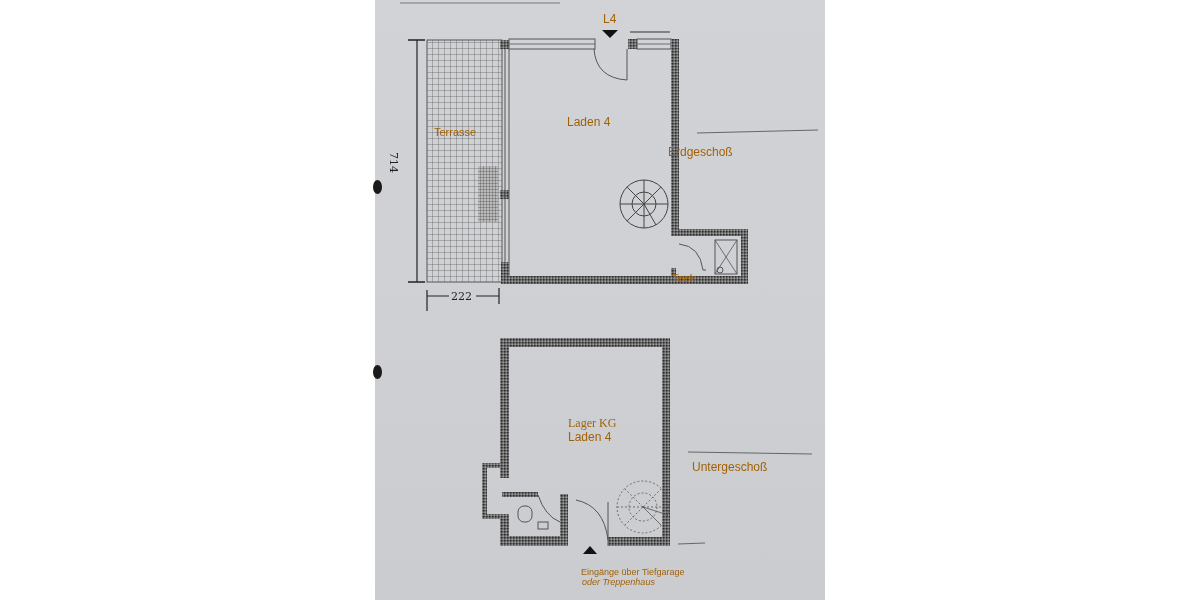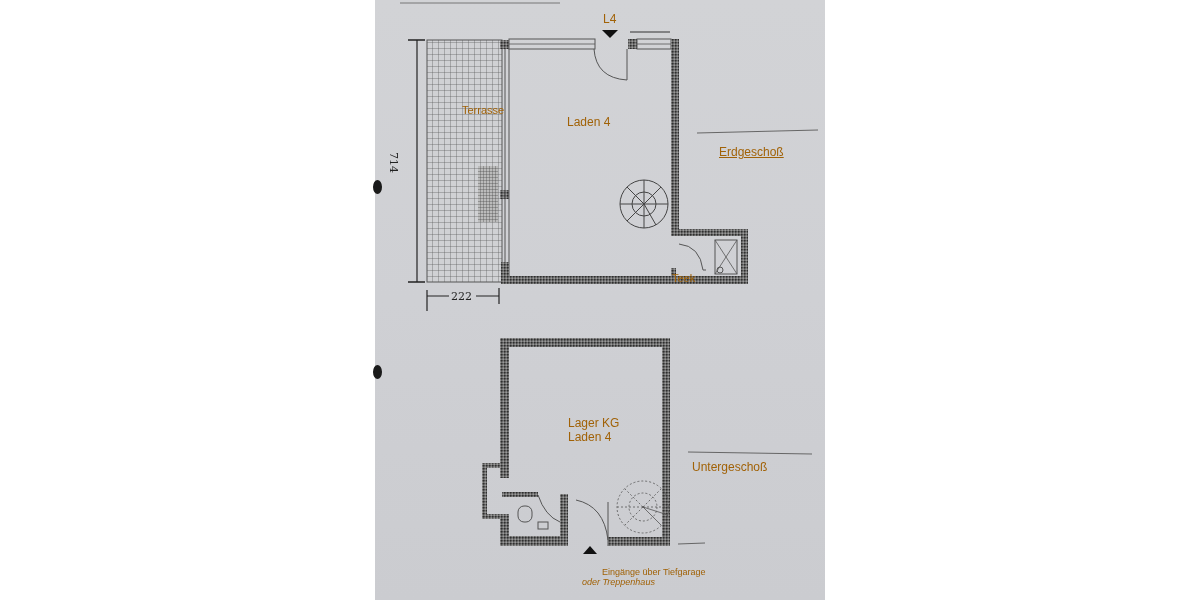--- a/index.html
+++ b/index.html
@@ -140,23 +140,23 @@
     <line x1="0" y1="0" x2="-18" y2="18"></line>
     <line x1="0" y1="0" x2="18" y2="18" stroke-dasharray="none"></line>
     <line x1="0" y1="0" x2="25" y2="8" stroke-dasharray="none"></line>
   </g>
 
   <polygon points="583,554 597,554 590,546" fill="#111"></polygon>
   <line x1="678" y1="544" x2="705" y2="543" stroke="#666" stroke-width="1"></line>
 </svg>
 
 <div class="lbl" style="left:603px;top:12px;">L4</div>
-<div class="lbl" style="left:434px;top:104px;font-size:11px;padding-left:28px;">Terrasse</div>
+<div class="lbl" style="left:434px;top:126px;font-size:11px;">Terrasse</div>
 <div class="lbl" style="left:567px;top:115px;">Laden 4</div>
 <div class="lbl" style="left:672px;top:254px;font-size:11px;margin-top:18px;">Teek</div>
-<div class="lbl" style="left:719px;top:145px;text-decoration:underline;">Erdgeschoß</div>
+<div class="lbl" style="left:668px;top:145px;">Erdgeschoß</div>
 <div class="lbl hand" style="left:400px;top:152px;transform:rotate(90deg);transform-origin:left top;">714</div>
 <div class="lbl hand" style="left:451px;top:290px;">222</div>
-<div class="lbl" style="left:568px;top:416px;line-height:14px;">Lager KG</div>
+<div class="lbl" style="left:568px;top:416px;line-height:14px;font-family:Liberation Serif, serif;">Lager KG</div>
 <div class="lbl" style="left:568px;top:430px;line-height:14px;">Laden 4</div>
 <div class="lbl" style="left:692px;top:460px;text-align:center;">Untergeschoß</div>
-<div class="lbl small" style="left:582px;top:567px;padding-left:20px;">Eingänge über Tiefgarage</div>
+<div class="lbl small" style="left:561px;top:567px;padding-left:20px;">Eingänge über Tiefgarage</div>
 <div class="lbl small" style="left:582px;top:577px;font-style:italic;">oder Treppenhaus</div>
 
 </body></html>

